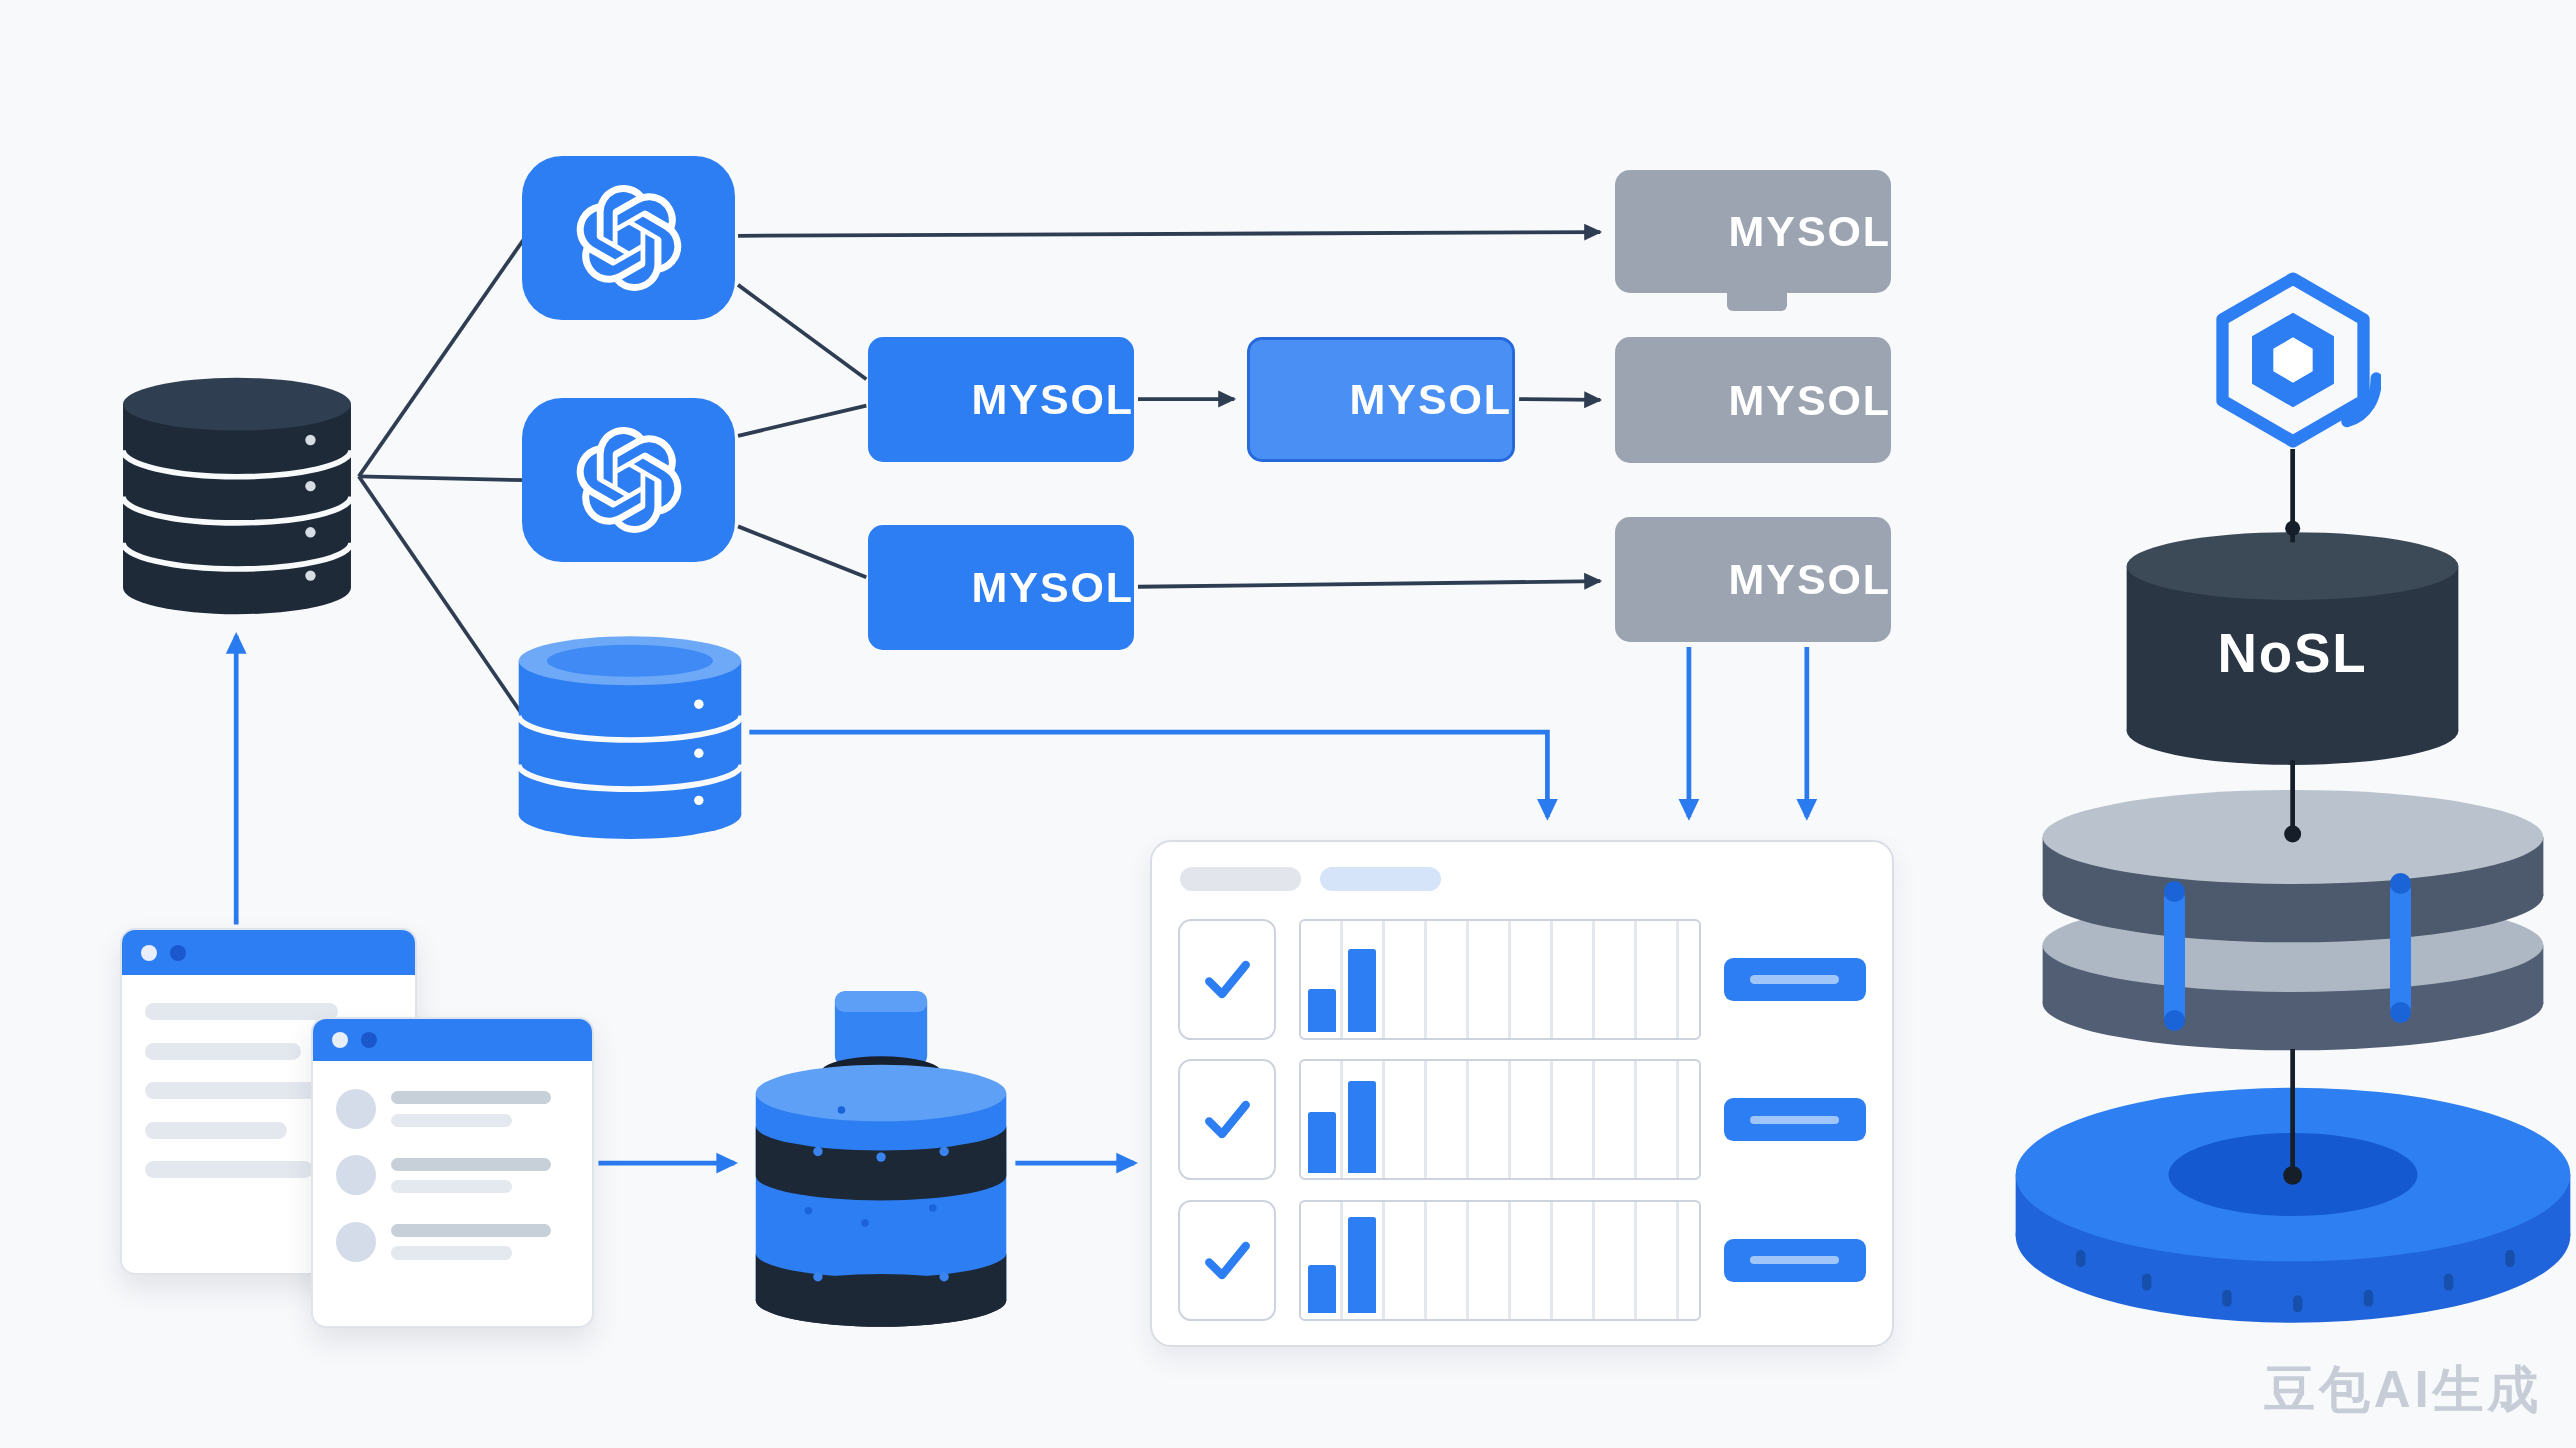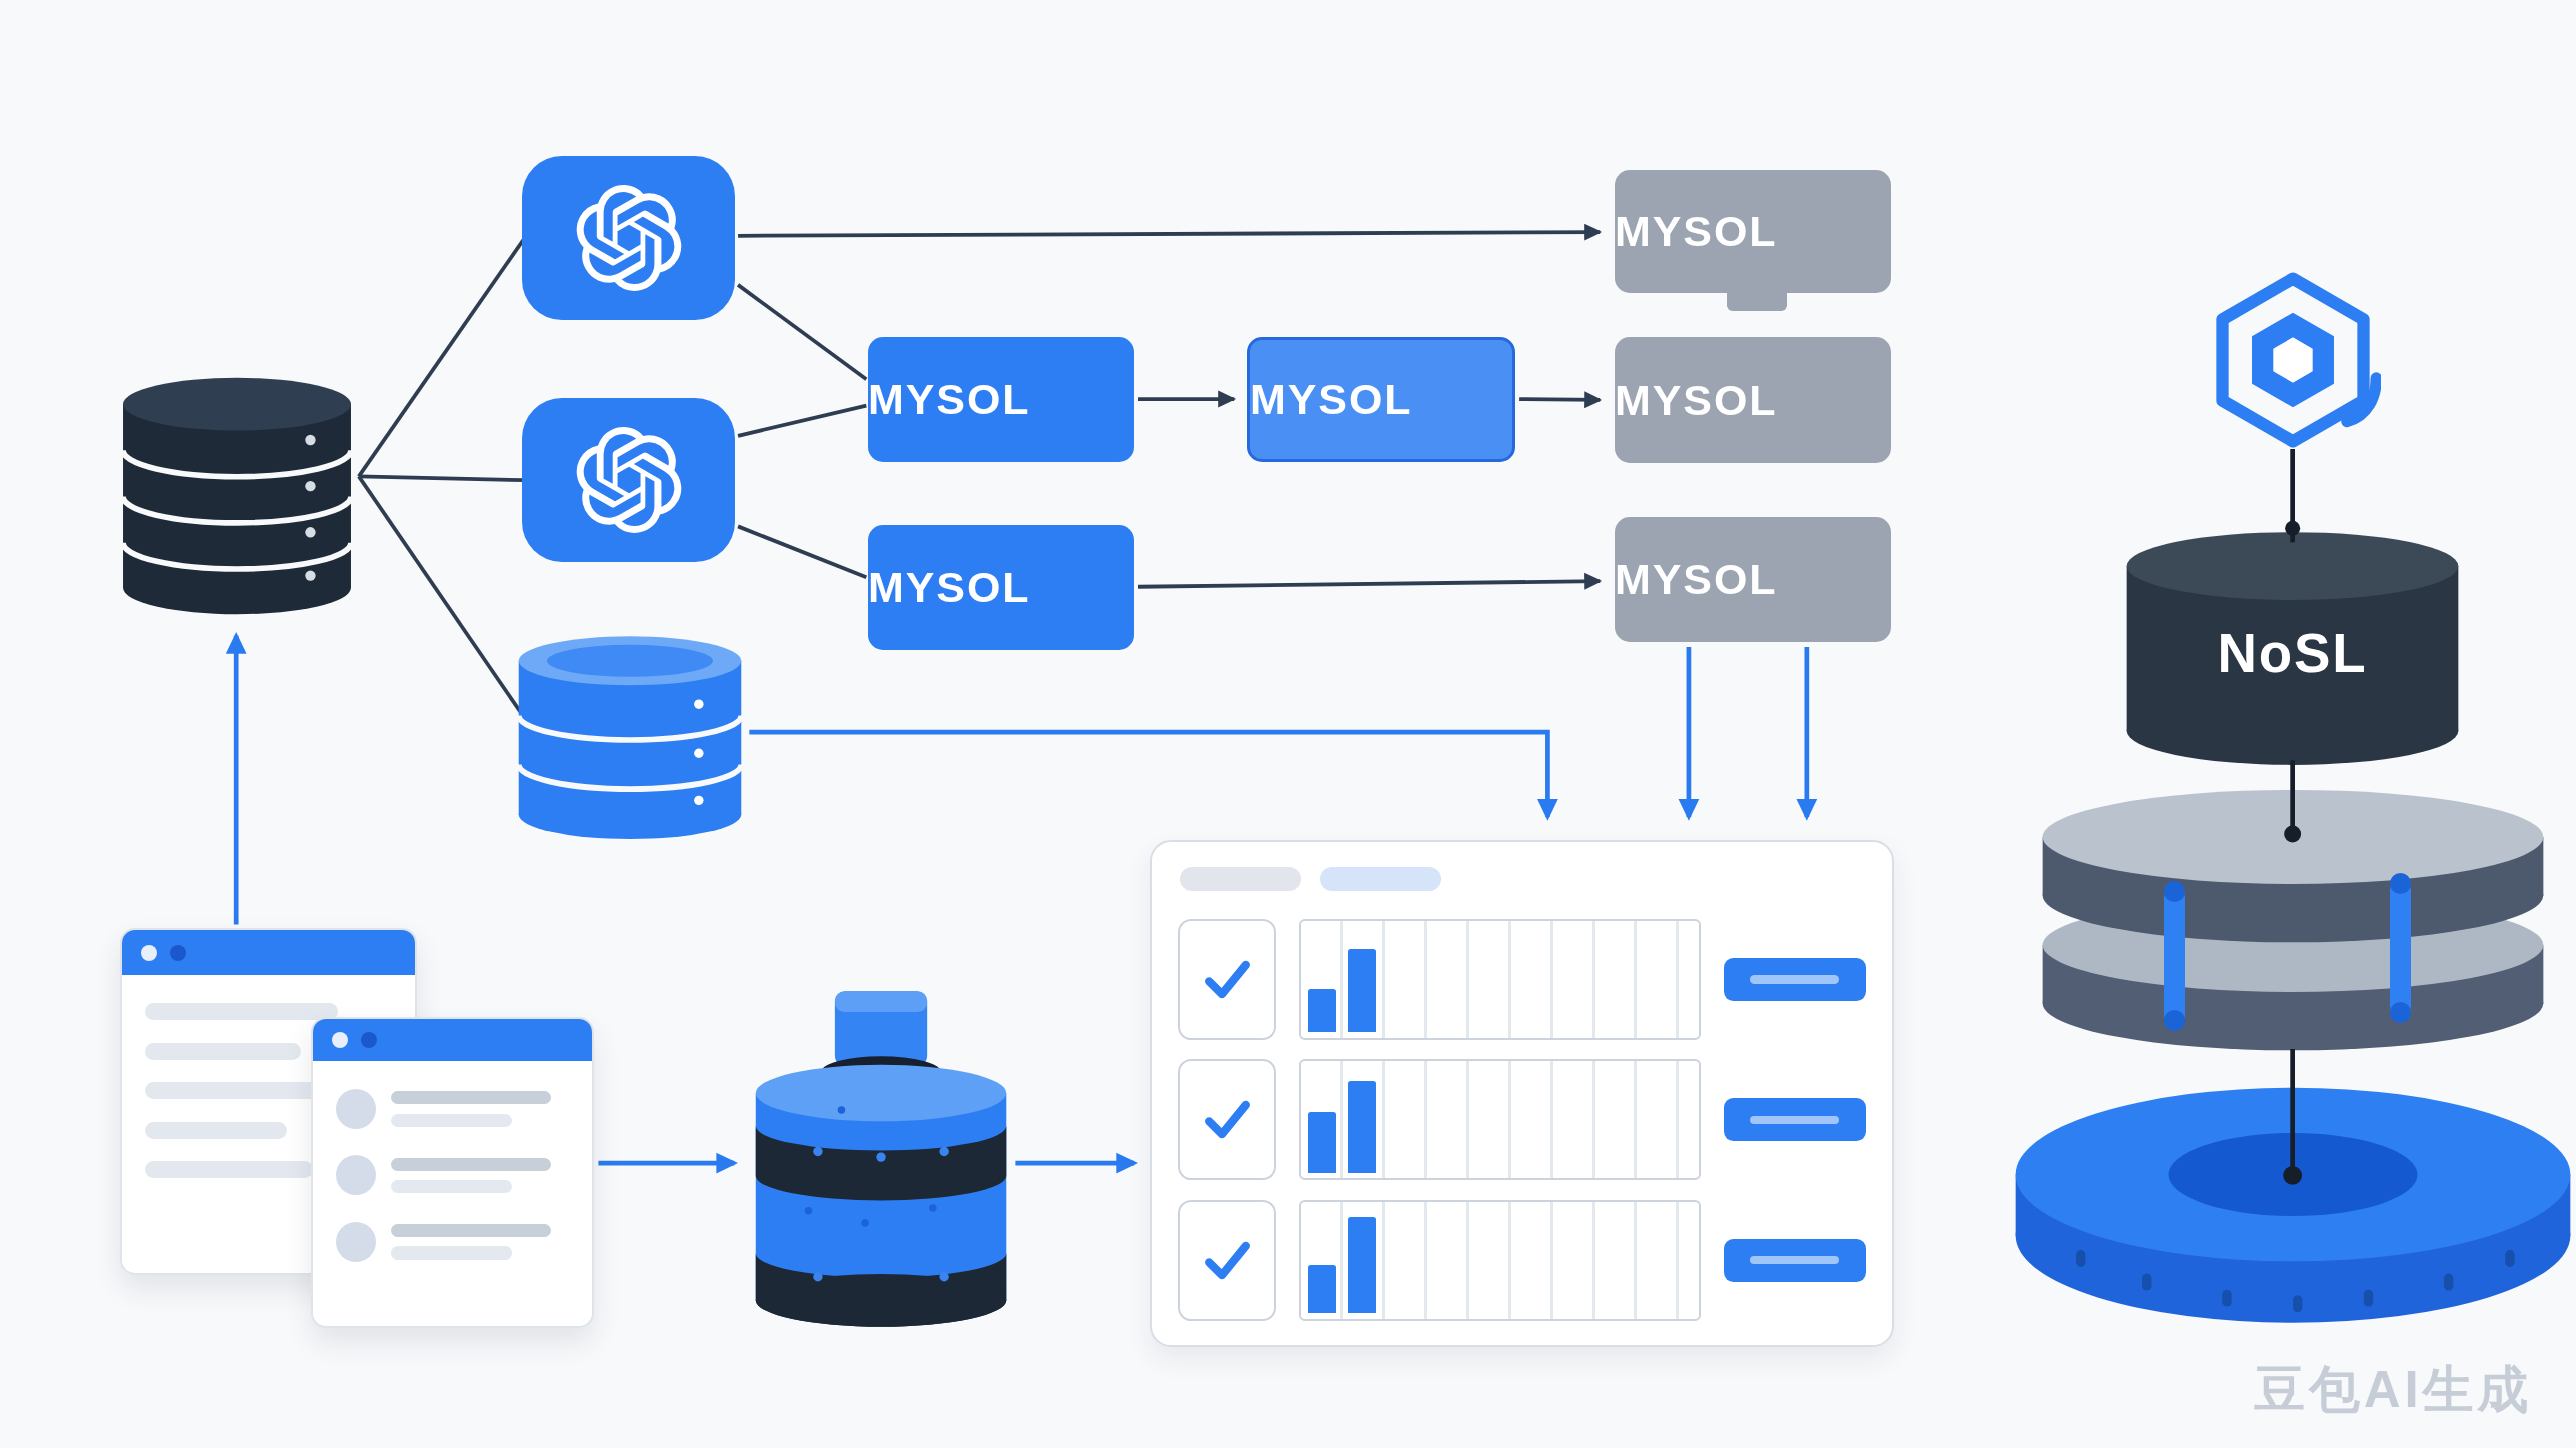--- a/index.html
+++ b/index.html
@@ -9,21 +9,21 @@
     background: #f8f9fb;
     font-family: "Liberation Sans", sans-serif;
     overflow: hidden;
   }
   .abs { position: absolute; }
   .layer { position: absolute; left: 0; top: 0; pointer-events: none; }
 
   
   .node-box {
     position: absolute;
-    display: flex; align-items: center; justify-content: flex-start;
+    display: flex; align-items: center; justify-content: flex-end;
     color: #fff; font-weight: 700; font-size: 43px; letter-spacing: 1.9px;
     border-radius: 15px;
   }
   .box-blue  { background: #2d7ef2; }
   .box-blue-light { background: #4a90f4; border: 3.8px solid #2569dd; }
   .box-gray  { background: #9ba4b0; }
 
   .gpt-box {
     position: absolute; border-radius: 40px; background: #2d7ef2;
     display: flex; align-items: center; justify-content: center;
@@ -86,21 +86,21 @@
   .pin::before, .pin::after {
     content: ""; position: absolute; left: 0; width: 21px; height: 21px;
     border-radius: 50%; background: #1b64d8;
   }
   .pin::before { top: -5.7px; }
   .pin::after  { bottom: -5.7px; }
 
   .notch { position: absolute; background: #9ba4b0; border-radius: 5.7px; }
 
   .watermark {
-    position: absolute; right: 44px; bottom: 22.6px;
+    position: absolute; right: 34px; bottom: 22.6px;
     font-size: 51px; font-weight: 800; letter-spacing: 3.8px;
     color: #c6cdd7;
   }
 </style>
 </head>
 <body>
 
 <svg class="layer" width="2576" height="1448" viewBox="0 0 2730 1535">
   <defs>
     <marker id="mD" markerUnits="userSpaceOnUse" markerWidth="24" markerHeight="24" refX="19" refY="11" orient="auto">

